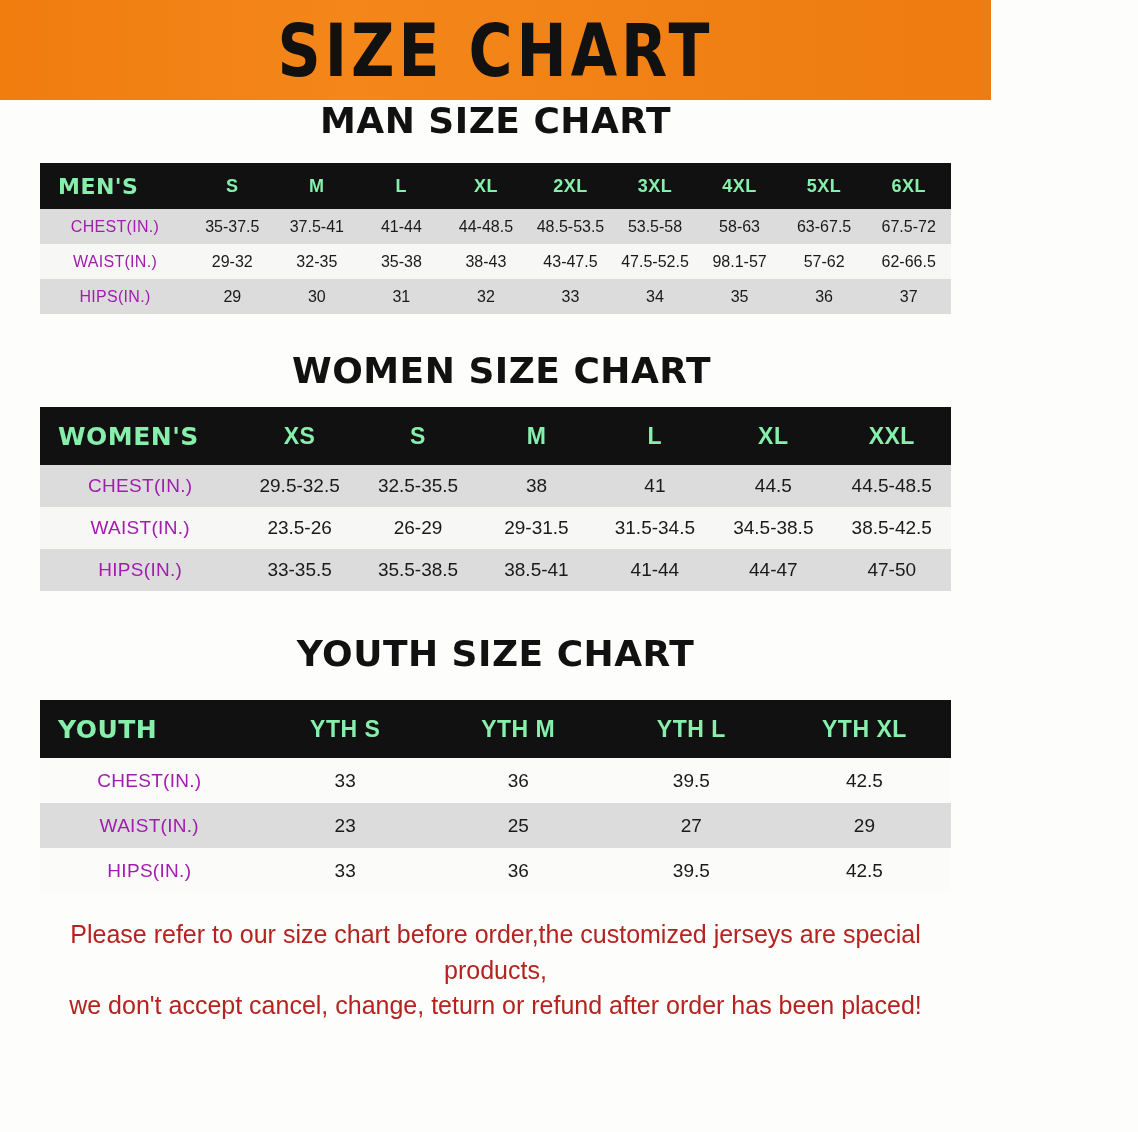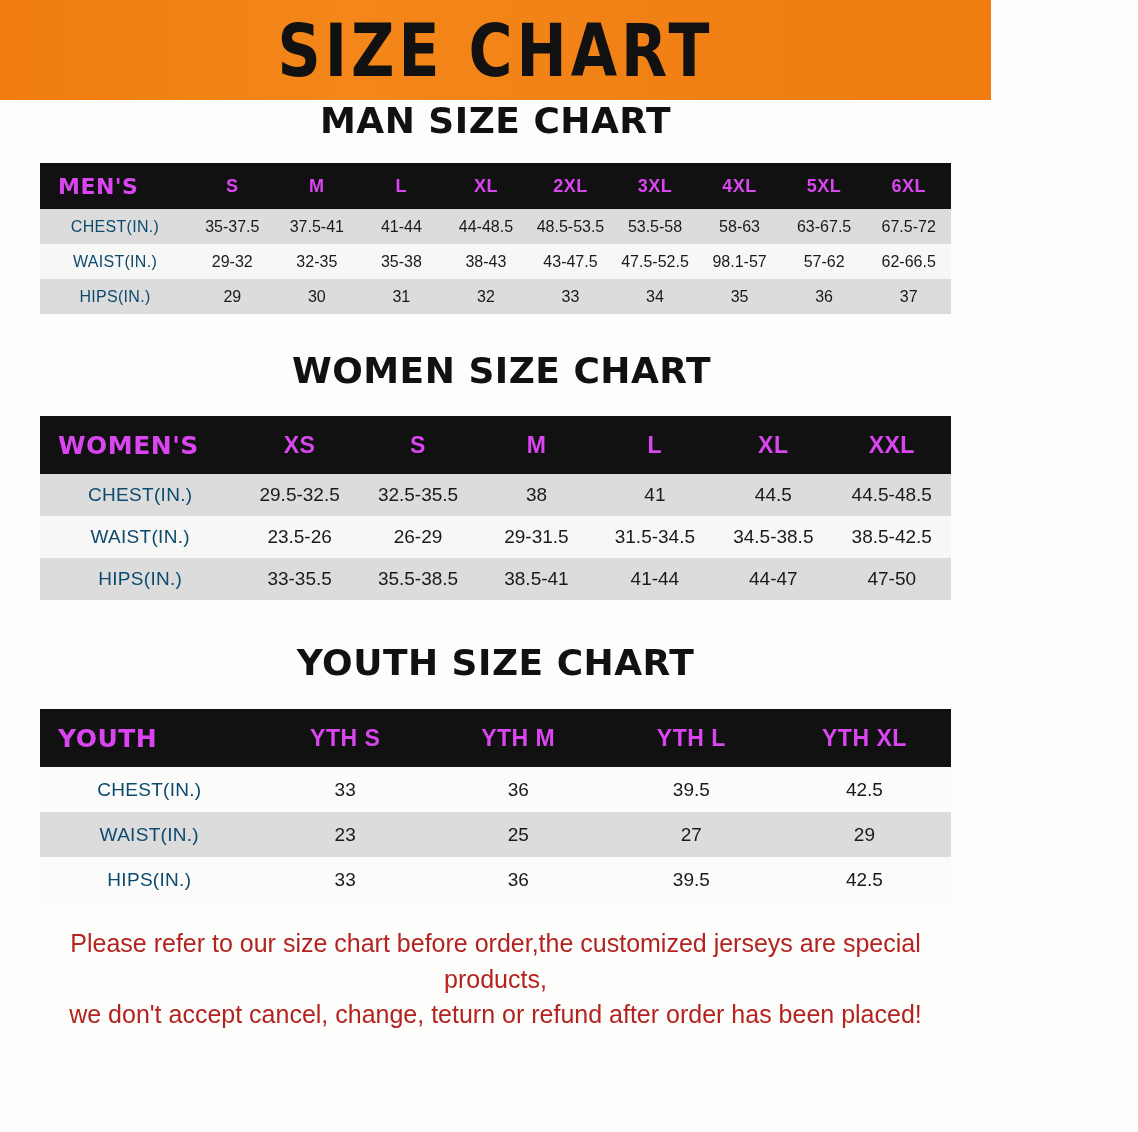--- a/index.html
+++ b/index.html
@@ -44,21 +44,21 @@
   .section-title {
     text-align: center;
     font-family: "DejaVu Sans", sans-serif;
     font-weight: bold;
     font-size: 36px;
     letter-spacing: 0.5px;
     color: #111;
     margin: 0;
   }
   .t-man   { padding-bottom: 22px; }
-  .t-women { padding-top: 36px; padding-bottom: 25px; margin-left: 12px; }
+  .t-women { padding-top: 36px; padding-bottom: 16px; margin-left: 12px; }
   .t-youth { padding-top: 42px; padding-bottom: 26px; }
 
   
   .tbl-wrap {
     margin: 0 40px;
   }
   table {
     width: 100%;
     border-collapse: collapse;
     table-layout: fixed;
@@ -72,39 +72,39 @@
   
   thead tr {
     background: #111;
     color: #fff;
   }
   thead th {
     height: 46px;
     font-size: 19px;
     font-weight: bold;
     letter-spacing: 0.5px;
-    color: #d946ef;
+    color: #86efac;
   }
   thead th.rowlabel {
     text-align: left;
     padding-left: 18px;
     font-family: "DejaVu Sans", sans-serif;
     font-size: 22px;
     letter-spacing: 0.5px;
   }
 
   tbody td {
     height: 35px;
     font-size: 17px;
     color: #1a1a1a;
   }
   tbody td.rowlabel {
     font-size: 17px;
     letter-spacing: 0.3px;
-    color: #0c4a6e;
+    color: #a21caf;
   }
   tbody tr.shade { background: #dcdcdc; }
   tbody tr.plain { background: #f7f7f5; }
 
   
   #men-table thead th { font-size: 18px; }
   #men-table thead th.rowlabel { font-size: 22px; }
   #men-table tbody td { height: 35px; font-size: 16px; }
 
   

